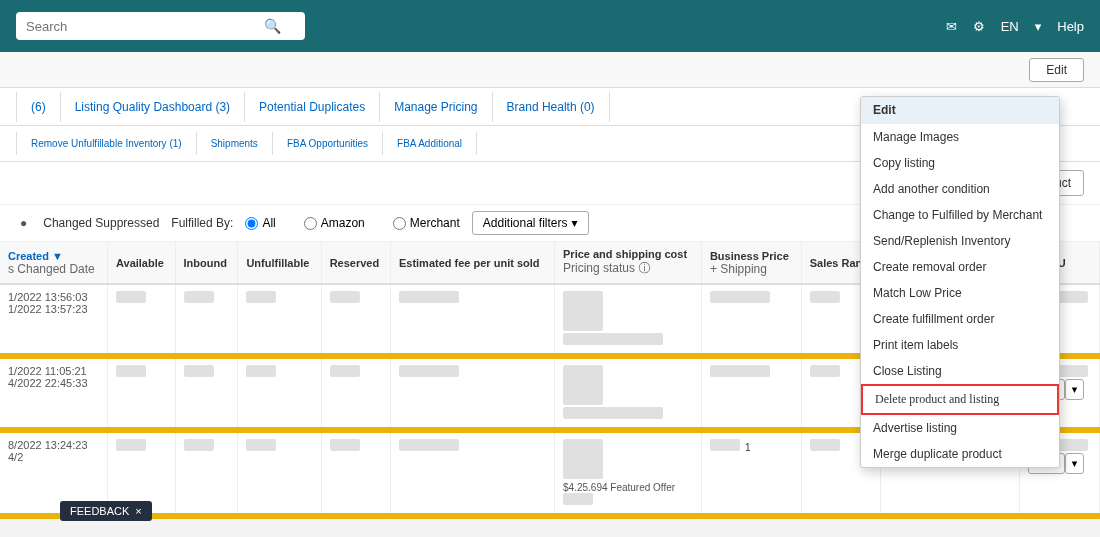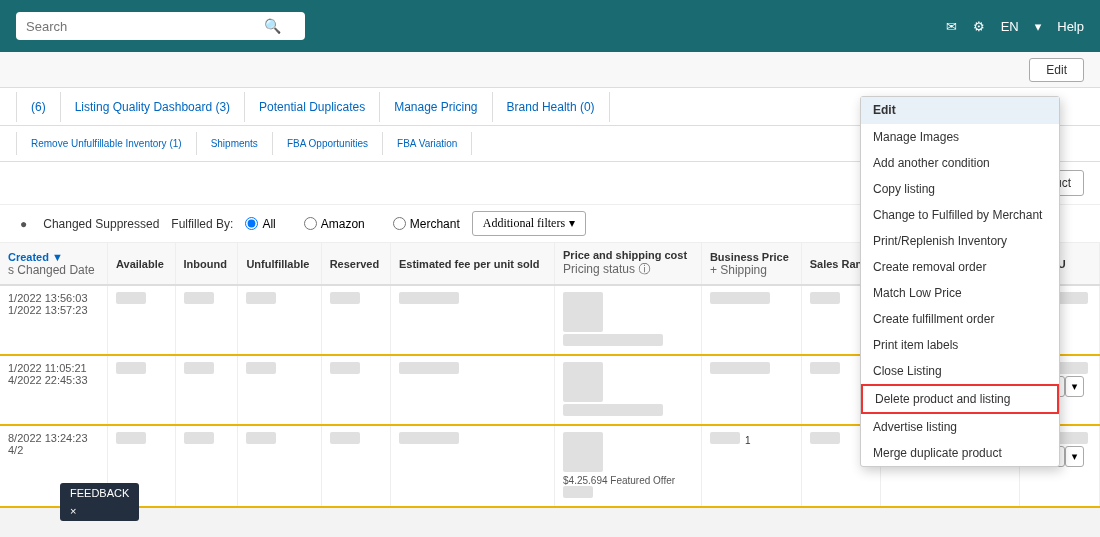--- a/index.html
+++ b/index.html
@@ -185,21 +185,20 @@
     .additional-filters-btn {
       background: white;
       border: 1px solid #aaa;
       border-radius: 3px;
       padding: 4px 10px;
       font-size: 12px;
       cursor: pointer;
       display: flex;
       align-items: center;
       gap: 4px;
-      font-family: Liberation Serif, serif;
     }
 
     
     .table-container {
       background: white;
       overflow: auto;
     }
 
     table {
       width: 100%;
@@ -228,21 +227,21 @@
     }
 
     thead th .sub-label {
       font-weight: normal;
       font-size: 12px;
       color: #666;
       display: block;
     }
 
     tbody tr {
-      border-bottom: 2px solid #eab308;
+      border-bottom: 6px solid #eab308;
     }
 
     tbody td {
       padding: 6px 8px;
       vertical-align: top;
       color: #333;
       border-right: 1px solid #eee;
     }
 
     .date-cell {
@@ -332,41 +331,41 @@
 
     .context-menu-item.active {
       background: #e8f0f8;
       color: #333;
     }
 
     .context-menu-item.highlighted {
       border: 2px solid #e33;
       color: #333;
       background: white;
+      font-family: Liberation Serif, serif;
     }
 
     .context-menu-item.first-item {
       border-bottom: 1px solid #eee;
       font-weight: bold;
     }
 
     
     .feedback-btn {
       position: absolute;
       bottom: 16px;
       left: 60px;
       background: #232f3e;
       color: white;
       padding: 4px 10px;
       border-radius: 3px;
       font-size: 11px;
       cursor: pointer;
       display: flex;
       gap: 6px;
-      flex-direction: column;
     }
 
     
     .filter-tag {
       font-size: 12px;
       color: #555;
       padding: 0 4px;
     }
   </style>
 </head>
@@ -395,21 +394,21 @@
   <div class="tab-item">Listing Quality Dashboard (3)</div>
   <div class="tab-item">Potential Duplicates</div>
   <div class="tab-item">Manage Pricing</div>
   <div class="tab-item">Brand Health (0)</div>
 </div>
 
 <div class="tabs-row2">
   <div class="tab-item2">Remove Unfulfillable Inventory (1)</div>
   <div class="tab-item2">Shipments</div>
   <div class="tab-item2">FBA Opportunities</div>
-  <div class="tab-item2">FBA Variation</div>
+  <div class="tab-item2">FBA Additional</div>
 </div>
 
 <div class="actions-row">
   <button class="action-btn">Add a Variation</button>
   <button class="action-btn">Add a product</button>
 </div>
 
 <div class="filters-row">
   <span class="filter-tag">●</span>
   <span class="filter-label">Changed Suppressed</span>
@@ -537,24 +536,24 @@
           </div>
         </td>
       </tr>
     </tbody>
   </table>
 </div>
 
 <div class="context-menu">
   <div class="context-menu-item first-item active">Edit</div>
   <div class="context-menu-item">Manage Images</div>
+  <div class="context-menu-item">Copy listing</div>
   <div class="context-menu-item">Add another condition</div>
-  <div class="context-menu-item">Copy listing</div>
   <div class="context-menu-item">Change to Fulfilled by Merchant</div>
-  <div class="context-menu-item">Print/Replenish Inventory</div>
+  <div class="context-menu-item">Send/Replenish Inventory</div>
   <div class="context-menu-item">Create removal order</div>
   <div class="context-menu-item">Match Low Price</div>
   <div class="context-menu-item">Create fulfillment order</div>
   <div class="context-menu-item">Print item labels</div>
   <div class="context-menu-item">Close Listing</div>
   <div class="context-menu-item highlighted">Delete product and listing</div>
   <div class="context-menu-item">Advertise listing</div>
   <div class="context-menu-item">Merge duplicate product</div>
 </div>
 

